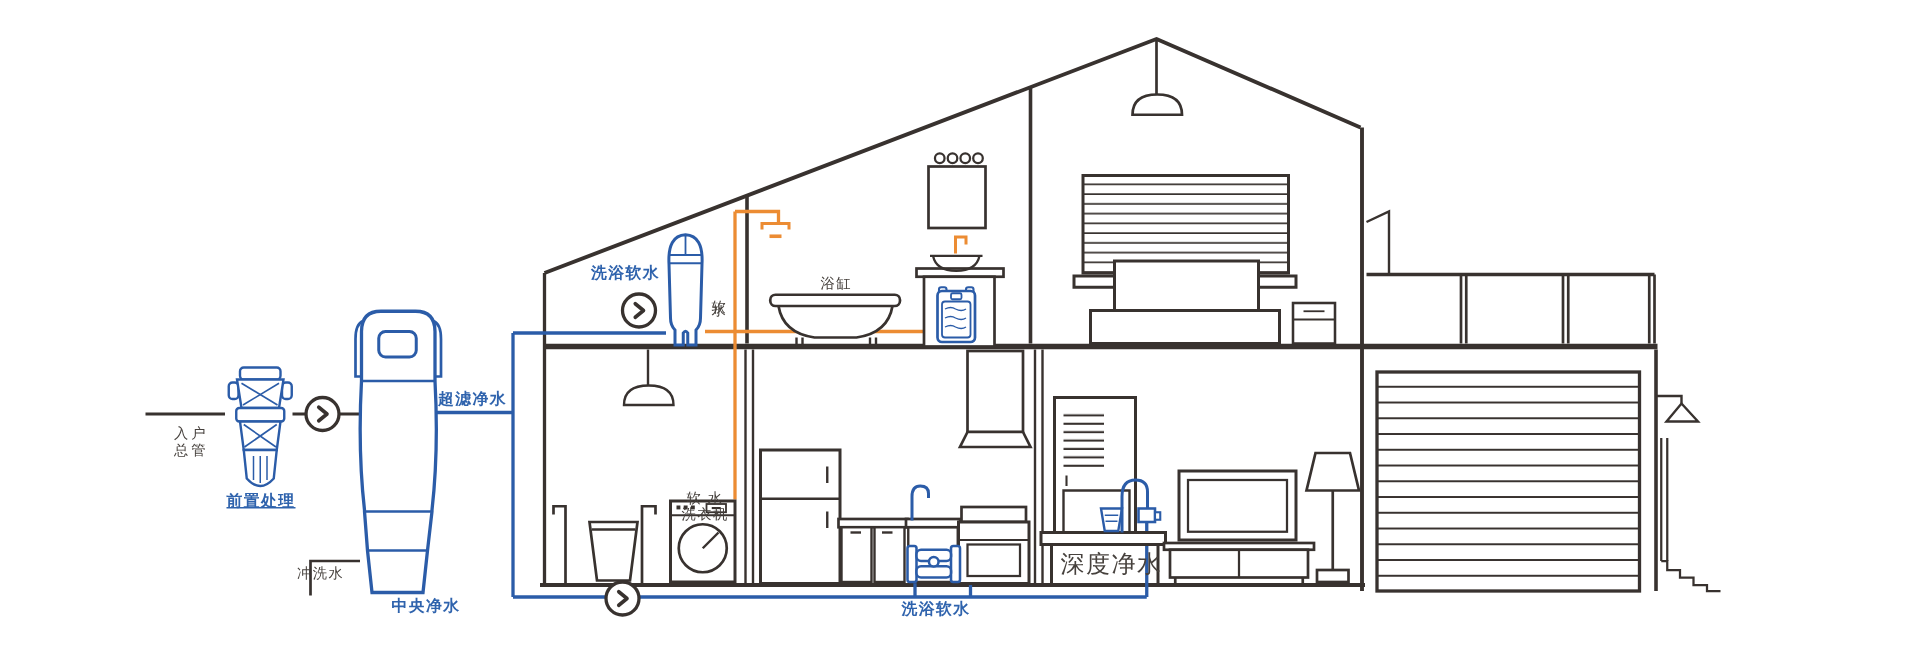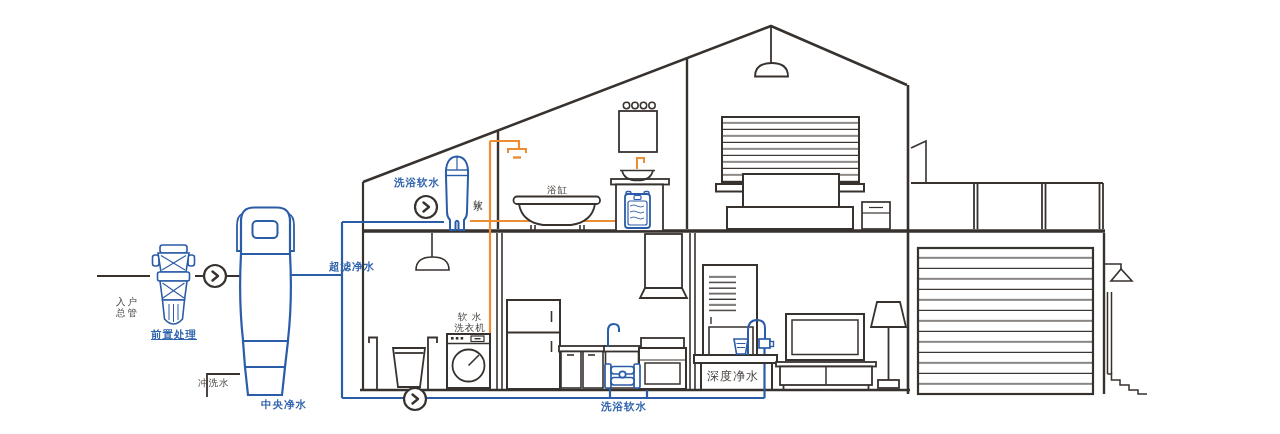--- a/index.html
+++ b/index.html
@@ -3,21 +3,21 @@
 <meta charset="utf-8">
 <style>
   html,body{margin:0;padding:0;background:#fff;}
   #stage{position:relative;width:1280px;height:434px;background:#ffffff;overflow:hidden;
          font-family:"Liberation Sans",sans-serif;}
   #stage svg{position:absolute;left:0;top:0;}
   .lbl{position:absolute;font-size:10.5px;letter-spacing:1px;line-height:11px;white-space:nowrap;}
   .lbl.blue{color:#2f63ad;font-weight:bold;}
   .lbl.dark{color:#46413d;font-size:9.5px;}
   .lbl.vert{writing-mode:vertical-rl;letter-spacing:2px;}
-  .lbl.center{text-align:center;}
+  .lbl.center{text-align:center;margin-top:16px;}
 </style>
 </head>
 <body>
 
 <div id="stage">
 <svg width="1280" height="434" viewBox="0 0 1280 434">
   <defs>
     <pattern id="doorSlats" x="918" y="248" width="175" height="10.5" patternUnits="userSpaceOnUse">
       <line x1="0" y1="10" x2="175" y2="10" stroke="#38322f" stroke-width="1.6"></line>
     </pattern>
@@ -296,30 +296,30 @@
     <line x1="243" y1="341" x2="288" y2="341" stroke-width="1.8"></line>
     <line x1="245" y1="367" x2="285" y2="367" stroke-width="1.8"></line>
     <rect x="252.5" y="221" width="25" height="17" rx="4.5" stroke-width="2"></rect>
   </g>
 
   <use href="#chev" x="215" y="276"></use>
   <use href="#chev" x="426" y="207"></use>
   <use href="#chev" x="415" y="399"></use>
 </svg>
 
-  <div class="lbl dark" style="left:116px;top:284px;letter-spacing:2px;margin-top:12px;">
+  <div class="lbl dark" style="left:116px;top:284px;letter-spacing:2px;">
     <div>入户</div>
     <div>总管</div>
   </div>
   <div class="lbl blue" style="left:151px;top:329px;text-decoration:underline;">前置处理</div>
   <div class="lbl dark" style="left:166px;top:377px;margin-left:32px;">冲洗水</div>
   <div class="lbl blue" style="left:241px;top:399px;margin-left:20px;">中央净水</div>
-  <div class="lbl blue" style="left:292px;top:261px;padding-left:37px;">超滤净水</div>
+  <div class="lbl blue" style="left:292px;top:261px;">超滤净水</div>
   <div class="lbl blue" style="left:394px;top:177px;">洗浴软水</div>
   <div class="lbl dark vert" style="left:473px;top:192px;">软水</div>
   <div class="lbl dark" style="left:547px;top:184px;text-align:right;">浴缸</div>
   <div class="lbl dark center" style="left:451px;top:312px;width:38px;line-height:10.5px;">
     <div>软 水</div>
     <div>洗衣机</div>
   </div>
   <div class="lbl blue" style="left:601px;top:401px;">洗浴软水</div>
-  <div class="lbl dark" style="left:707px;top:371px;font-size:12px;">深度净水</div>
+  <div class="lbl dark" style="left:707px;top:371px;font-size:16px;">深度净水</div>
 </div>
 
 </body></html>

